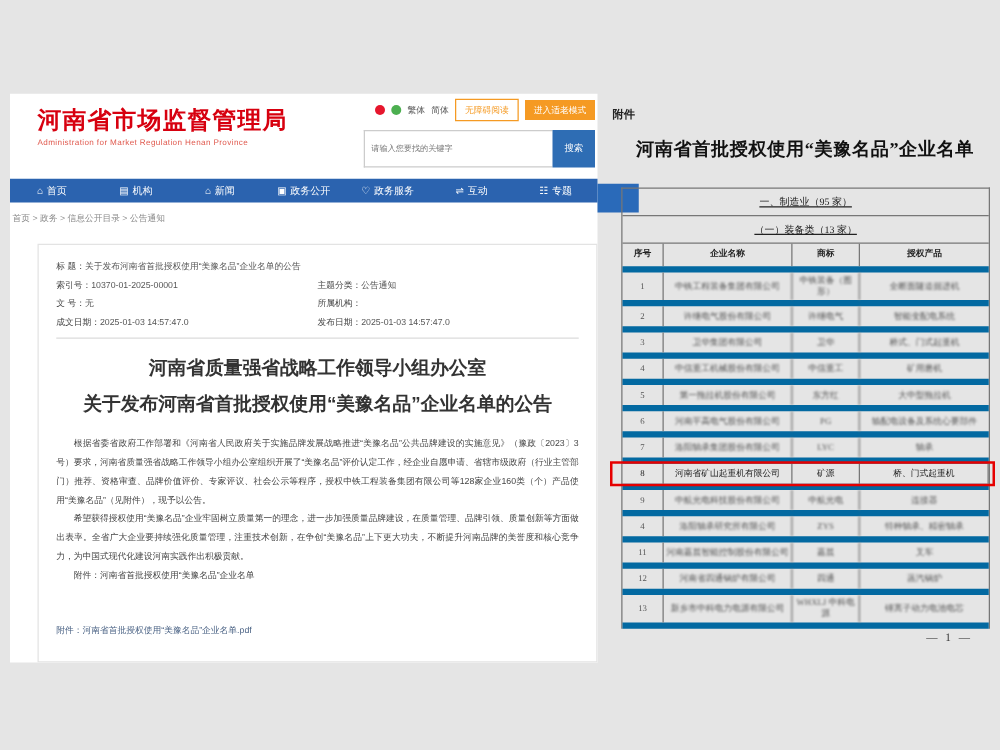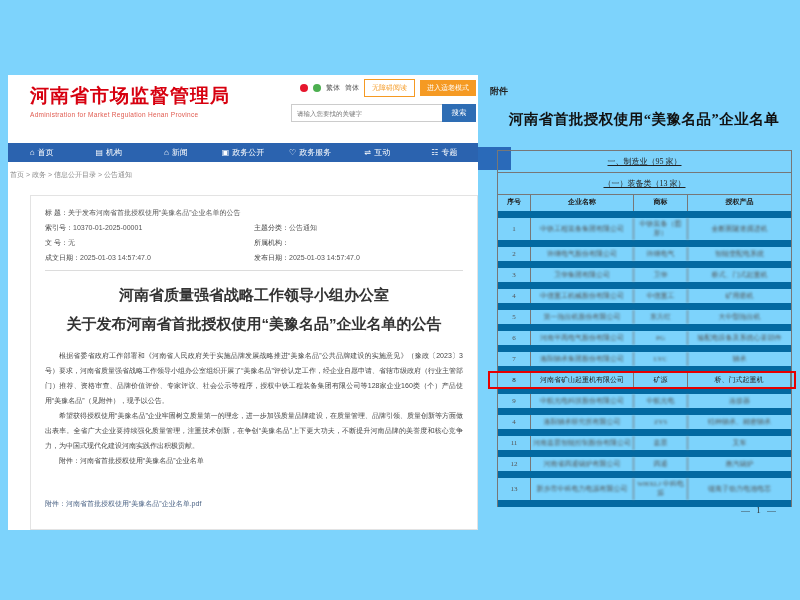--- a/index.html
+++ b/index.html
@@ -1,32 +1,32 @@
 <!DOCTYPE html>
 <html><head>
 <meta charset="utf-8">
 <style>
   * { margin:0; padding:0; box-sizing:border-box; }
   html,body { width:800px; height:600px; background:#fff; overflow:hidden;
               font-family:"Liberation Sans","DejaVu Sans",sans-serif; }
-  .stage { position:relative; width:800px; height:600px; background:#7dd3fc; }
+  .stage { position:relative; width:800px; height:600px; background:#e5e5e5; }
 
   
   .left-page { position:absolute; left:8px; top:75px; width:470px; height:455px; background:#fff; }
   .masthead { position:relative; height:68px; }
   .brand { position:absolute; left:22px; top:8px; }
   .brand-title { color:#d7000f; font-size:19px; font-weight:bold; letter-spacing:1px; }
   .brand-sub { color:#e05a4f; font-size:6.5px; margin-top:2px; letter-spacing:.3px; }
   .head-controls { position:absolute; right:2px; top:4px; width:185px; }
   .hc-row1 { display:flex; align-items:center; justify-content:flex-end; gap:5px; height:17px; }
   .dot-icon { width:8px; height:8px; border-radius:50%; display:inline-block; }
   .lang-link { font-size:7px; color:#555; cursor:pointer; }
   .btn-access { font-size:7px; padding:3px 7px; border:1px solid; background:#fff; cursor:pointer; }
   .btn-elder { font-size:7px; padding:3px 7px; color:#fff; border:none; cursor:pointer; }
-  .hc-row2 { display:flex; margin-top:8px; height:18px; }
+  .hc-row2 { display:flex; margin-top:8px; height:30px; }
   .search-input { flex:1; border:1px solid #ccc; border-right:none; font-size:6.5px; padding:0 5px; color:#999; outline:none; }
   .search-btn { width:34px; color:#fff; border:none; font-size:7.5px; cursor:pointer; }
 
   .navbar { display:flex; height:19px; align-items:stretch; }
   .nav-item { flex:1; display:flex; align-items:center; justify-content:center; gap:3px;
               color:#fff; font-size:8px; cursor:pointer; }
   .nav-ico { font-size:8px; line-height:1; }
 
   .breadcrumb { font-size:7px; color:#8a8a8a; padding:8px 2px 6px 2px; }
 
@@ -49,21 +49,21 @@
                 font-family:"Liberation Serif","DejaVu Serif",serif; }
   .att-label { font-size:9px; font-weight:bold; color:#222; margin-left:0; }
   .att-title { text-align:center; font-size:14.5px; font-weight:bold; color:#111;
                margin-top:12px; letter-spacing:.5px; }
   .blue-marker { position:absolute; left:-12px; top:62px; width:33px; height:23px; }
 
   .att-table { position:absolute; left:7px; top:65px; width:295px;
                border:1px solid #777; border-bottom:none; }
   .t-band { height:22px; display:flex; align-items:center; justify-content:center;
             font-size:8px; color:#222; border-bottom:1px solid #777;text-decoration:underline; }
-  .t-row { display:flex; border-bottom:7px solid #0369a1; min-height:21px; position:relative; }
+  .t-row { display:flex; border-bottom:5px solid #0369a1; min-height:21px; position:relative; }
   .t-row.head { min-height:23px; font-weight:bold; }
   .t-cell { display:flex; align-items:center; justify-content:center; text-align:center;
             font-size:7px; color:#222; border-right:1px solid #777; padding:2px 1px; line-height:1.3; }
   .t-cell:last-child { border-right:none; }
   .c0{width:33px;} .c1{width:103px;} .c2{width:54px;} .c3{flex:1;}
   .t-row.blurred .t-cell { filter:blur(1px); color:#555; }
   .t-row.blurred .t-cell.c0 { filter:blur(0.4px); }
   .hl-frame { position:absolute; left:-10px; right:-5px; top:-2px; bottom:-2px;
               border:2px solid #e60000; pointer-events:none; z-index:5; }
   .page-num { position:absolute; right:20px; font-size:9px; color:#333; letter-spacing:2px; }

